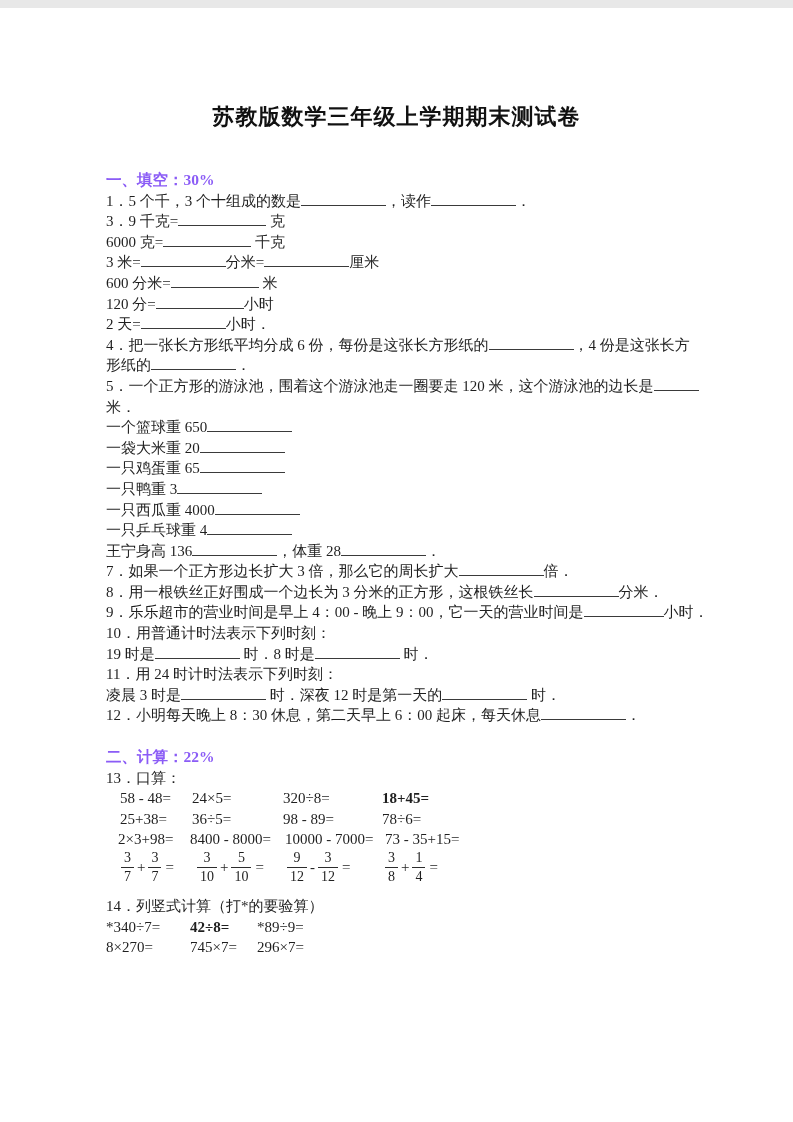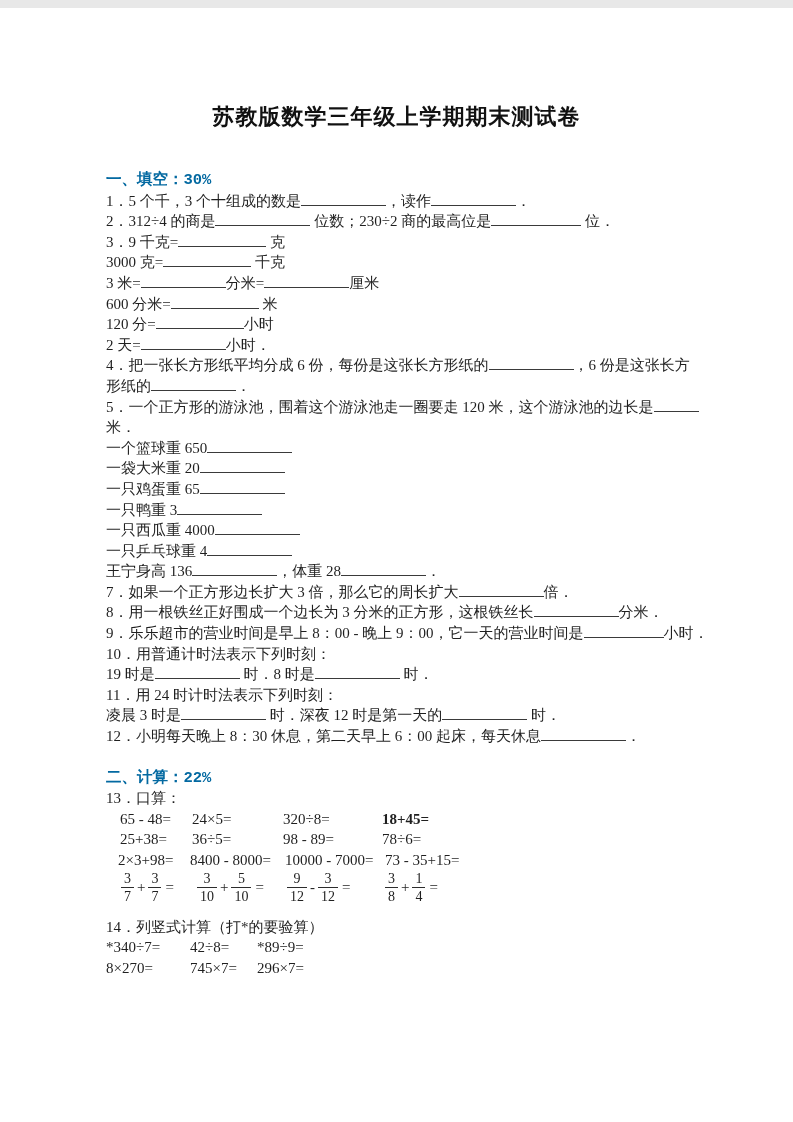--- a/index.html
+++ b/index.html
@@ -32,22 +32,21 @@
   .sec1{margin-top:38px;}
   .sec2{margin-top:21px;}
   .line{
     height:20.6px;
     line-height:20.6px;
     white-space:pre;
   }
   .heading{
     font-weight:bold;
     font-size:15.5px;
-    color:#0369a1;
-    font-family:Liberation Mono, monospace;
+    color:#8b5cf6;
   }
   .blank{
     display:inline-block;
     height:14px;
     border-bottom:1px solid #3a3a3a;
     vertical-align:baseline;
   }
   .rel{position:relative;}
   .col{position:absolute;top:0;white-space:pre;}
   .fracline{
@@ -75,60 +74,59 @@
 </head>
 <body>
 
 <div class="page">
   <h1 class="title">苏教版数学三年级上学期期末测试卷</h1>
   <div class="content">
     <section class="sec1">
       <div class="line heading">一、填空：30%</div>
       <div>
           <div class="line"><span>1．5 个千，3 个十组成的数是</span><span class="blank" style="width: 85px;"></span><span>，读作</span><span class="blank" style="width: 85px;"></span><span>．</span></div>
-          <div class="line"><span>2．312÷4 的商是</span><span class="blank" style="width: 95px;"></span><span> 位数；230÷2 商的最高位是</span><span class="blank" style="width: 90px;"></span><span> 位．</span></div>
           <div class="line"><span>3．9 千克=</span><span class="blank" style="width: 88px;"></span><span> 克</span></div>
-          <div class="line"><span>3000 克=</span><span class="blank" style="width: 88px;"></span><span> 千克</span></div>
+          <div class="line"><span>6000 克=</span><span class="blank" style="width: 88px;"></span><span> 千克</span></div>
           <div class="line"><span>3 米=</span><span class="blank" style="width: 85px;"></span><span>分米=</span><span class="blank" style="width: 85px;"></span><span>厘米</span></div>
           <div class="line"><span>600 分米=</span><span class="blank" style="width: 88px;"></span><span> 米</span></div>
           <div class="line"><span>120 分=</span><span class="blank" style="width: 88px;"></span><span>小时</span></div>
           <div class="line"><span>2 天=</span><span class="blank" style="width: 85px;"></span><span>小时．</span></div>
-          <div class="line"><span>4．把一张长方形纸平均分成 6 份，每份是这张长方形纸的</span><span class="blank" style="width: 85px;"></span><span>，6 份是这张长方</span></div>
+          <div class="line"><span>4．把一张长方形纸平均分成 6 份，每份是这张长方形纸的</span><span class="blank" style="width: 85px;"></span><span>，4 份是这张长方</span></div>
           <div class="line"><span>形纸的</span><span class="blank" style="width: 85px;"></span><span>．</span></div>
           <div class="line"><span>5．一个正方形的游泳池，围着这个游泳池走一圈要走 120 米，这个游泳池的边长是</span><span class="blank" style="width: 45px;"></span></div>
           <div class="line"><span>米．</span></div>
           <div class="line"><span>一个篮球重 650</span><span class="blank" style="width: 85px;"></span></div>
           <div class="line"><span>一袋大米重 20</span><span class="blank" style="width: 85px;"></span></div>
           <div class="line"><span>一只鸡蛋重 65</span><span class="blank" style="width: 85px;"></span></div>
           <div class="line"><span>一只鸭重 3</span><span class="blank" style="width: 85px;"></span></div>
           <div class="line"><span>一只西瓜重 4000</span><span class="blank" style="width: 85px;"></span></div>
           <div class="line"><span>一只乒乓球重 4</span><span class="blank" style="width: 85px;"></span></div>
           <div class="line"><span>王宁身高 136</span><span class="blank" style="width: 85px;"></span><span>，体重 28</span><span class="blank" style="width: 85px;"></span><span>．</span></div>
           <div class="line"><span>7．如果一个正方形边长扩大 3 倍，那么它的周长扩大</span><span class="blank" style="width: 85px;"></span><span>倍．</span></div>
           <div class="line"><span>8．用一根铁丝正好围成一个边长为 3 分米的正方形，这根铁丝长</span><span class="blank" style="width: 85px;"></span><span>分米．</span></div>
-          <div class="line"><span>9．乐乐超市的营业时间是早上 8：00 - 晚上 9：00，它一天的营业时间是</span><span class="blank" style="width: 80px;"></span><span>小时．</span></div>
+          <div class="line"><span>9．乐乐超市的营业时间是早上 4：00 - 晚上 9：00，它一天的营业时间是</span><span class="blank" style="width: 80px;"></span><span>小时．</span></div>
           <div class="line"><span>10．用普通计时法表示下列时刻：</span></div>
           <div class="line"><span>19 时是</span><span class="blank" style="width: 85px;"></span><span> 时．8 时是</span><span class="blank" style="width: 85px;"></span><span> 时．</span></div>
           <div class="line"><span>11．用 24 时计时法表示下列时刻：</span></div>
           <div class="line"><span>凌晨 3 时是</span><span class="blank" style="width: 85px;"></span><span> 时．深夜 12 时是第一天的</span><span class="blank" style="width: 85px;"></span><span> 时．</span></div>
           <div class="line"><span>12．小明每天晚上 8：30 休息，第二天早上 6：00 起床，每天休息</span><span class="blank" style="width: 85px;"></span><span>．</span></div>
         </div>
     </section>
     <section class="sec2">
       <div class="line heading">二、计算：22%</div>
       <div>
           <div class="line"><span>13．口算：</span></div>
-          <div class="line rel"><span class="col" style="left: 14px;">65 - 48=</span><span class="col" style="left: 86px;">24×5=</span><span class="col" style="left: 177px;">320÷8=</span><span class="col" style="left: 276px; font-weight: bold;">18+45=</span></div>
+          <div class="line rel"><span class="col" style="left: 14px;">58 - 48=</span><span class="col" style="left: 86px;">24×5=</span><span class="col" style="left: 177px;">320÷8=</span><span class="col" style="left: 276px; font-weight: bold;">18+45=</span></div>
           <div class="line rel"><span class="col" style="left: 14px;">25+38=</span><span class="col" style="left: 86px;">36÷5=</span><span class="col" style="left: 177px;">98 - 89=</span><span class="col" style="left: 276px;">78÷6=</span></div>
           <div class="line rel"><span class="col" style="left: 12px;">2×3+98=</span><span class="col" style="left: 84px;">8400 - 8000=</span><span class="col" style="left: 179px;">10000 - 7000=</span><span class="col" style="left: 279px;">73 - 35+15=</span></div>
           <div class="fracline">
             <span class="col fcol" style="left: 14px;"><span class="frac"><span class="num">3</span><span class="den">7</span></span><span class="fop">+</span><span class="frac"><span class="num">3</span><span class="den">7</span></span><span class="feq">=</span></span>
             <span class="col fcol" style="left: 90px;"><span class="frac"><span class="num">3</span><span class="den">10</span></span><span class="fop">+</span><span class="frac"><span class="num">5</span><span class="den">10</span></span><span class="feq">=</span></span>
             <span class="col fcol" style="left: 180px;"><span class="frac"><span class="num">9</span><span class="den">12</span></span><span class="fop">-</span><span class="frac"><span class="num">3</span><span class="den">12</span></span><span class="feq">=</span></span>
             <span class="col fcol" style="left: 278px;"><span class="frac"><span class="num">3</span><span class="den">8</span></span><span class="fop">+</span><span class="frac"><span class="num">1</span><span class="den">4</span></span><span class="feq">=</span></span>
           </div>
           <div class="line" style="margin-top: 12px;"><span>14．列竖式计算（打*的要验算）</span></div>
-          <div class="line rel"><span class="col" style="left: 0px;">*340÷7=</span><span class="col" style="left: 84px;">42÷8=</span><span class="col" style="left: 151px;">*89÷9=</span></div>
+          <div class="line rel"><span class="col" style="left: 0px;">*340÷7=</span><span class="col" style="left: 84px; font-weight: bold;">42÷8=</span><span class="col" style="left: 151px;">*89÷9=</span></div>
           <div class="line rel"><span class="col" style="left: 0px;">8×270=</span><span class="col" style="left: 84px;">745×7=</span><span class="col" style="left: 151px;">296×7=</span></div>
         </div>
     </section>
   </div>
 </div>
 
 </body></html>

